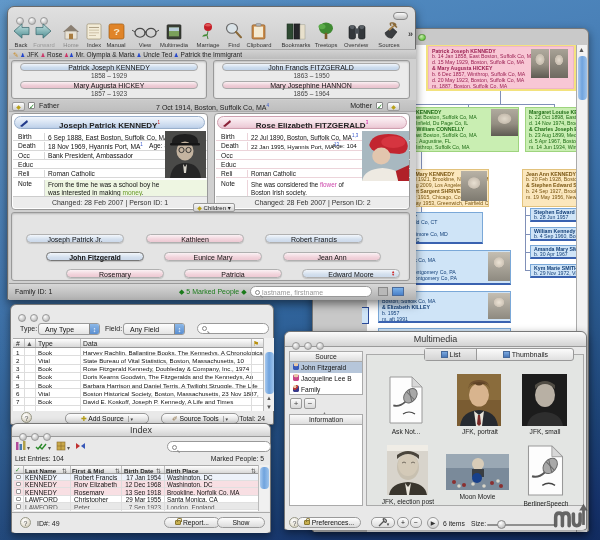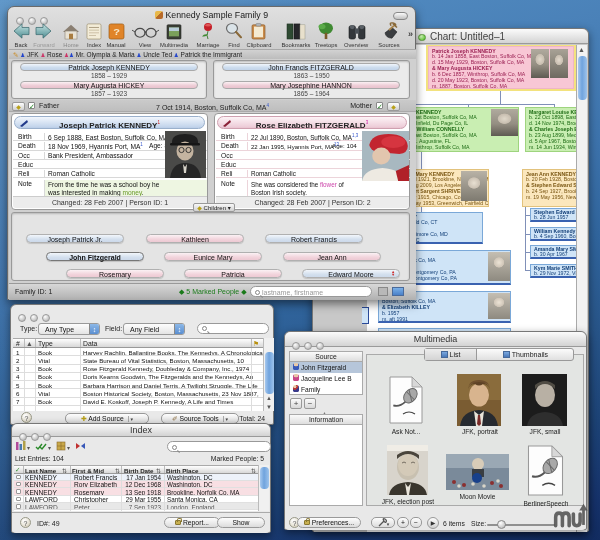--- a/index.html
+++ b/index.html
@@ -63,21 +63,20 @@
 .locki{display:inline-block;width:6px;height:5px;background:#c8b050;border:1px solid #8a7830;border-radius:1px;position:relative;vertical-align:0;}
 .locki:before{content:"";position:absolute;left:1px;top:-3px;width:2.5px;height:3px;border:1px solid #8a7830;border-bottom:none;border-radius:2px 2px 0 0;}
 .tabgrid{display:inline-block;width:7px;height:7px;background:linear-gradient(#7aa8e0,#4a78b8);border:1px solid #46699a;vertical-align:-1px;}
 
 
 </style>
 </head>
 <body>
 
 <div class="awin" id="chartwin" style="left:312px;top:28px;width:277px;height:504px;background:#c9c9c9;">
-  <div class="atitle" style="height:15px;line-height:15px;font-size:10px;color:#444;text-align:left;padding-left:117px;">Chart: Untitled–1</div>
   <div class="abs" style="left:105px;top:4.5px;width:7.5px;height:7.5px;border-radius:50%;background:radial-gradient(circle at 35% 30%,#d8f8c0,#7ed758 60%,#3f9e2a);border:1px solid #5a9a3a;"></div>
 
   <div class="abs" style="left:1px;top:16px;width:264px;height:487px;background:#c8c8c8;overflow:hidden;">
     <div class="abs" style="left:53px;top:0;width:211px;height:487px;background:#fff;"></div>
 
     <div class="abs" style="left:186px;top:44px;width:1px;height:15px;background:#8090b8;"></div>
     <div class="abs" style="left:37px;top:59px;width:203px;height:1px;background:#8090b8;"></div>
     <div class="abs" style="left:37px;top:59px;width:1px;height:65px;background:#8090b8;"></div>
     <div class="abs" style="left:154px;top:59px;width:1px;height:3px;background:#8090b8;"></div>
     <div class="abs" style="left:240px;top:59px;width:1px;height:3px;background:#8090b8;"></div>
@@ -189,21 +188,20 @@
     <div class="sb-thumb abs" style="left:1px;top:11px;width:9px;height:44px;"></div>
     <div class="abs" style="left:1px;top:1px;font-size:7px;color:#555;">▲</div>
     <div class="abs" style="left:1px;bottom:14px;font-size:7px;color:#555;">▲</div>
     <div class="abs" style="left:1px;bottom:3px;font-size:7px;color:#555;">▼</div>
   </div>
 </div>
 
 <div class="abs" id="mainwin" style="left:7px;top:6px;width:409px;height:294px;border-radius:7px 7px 0 0;background:linear-gradient(#e0e0e0,#c6c6c6 20%,#bdbdbd);border:1px solid #6a6a6a;box-shadow:0 4px 10px rgba(0,0,0,.5);">
 
   <div class="lights" style="top:4px;left:8px;"><i></i><i></i><i></i></div>
-  <div class="abs" style="left:0;right:0;top:3px;text-align:center;font-size:8.8px;color:#1a1a1a;"><span style="display:inline-block;width:8px;height:8px;background:linear-gradient(135deg,#e8b84a 50%,#b86a28 50%);border-radius:2px;vertical-align:-1px;"></span> Kennedy Sample Family 9</div>
   <div class="abs" style="right:7px;top:5px;width:15px;height:8px;border-radius:4px;background:linear-gradient(#fafafa,#c0c0c0);border:1px solid #888;"></div>
 
   <svg class="abs" style="left:0;top:13px;" width="407" height="29" viewBox="0 0 407 29">
     <defs>
       <linearGradient id="teal" x1="0" y1="0" x2="0" y2="1">
           <stop offset="0" stop-color="#c6e3e2"></stop>
           <stop offset="1" stop-color="#4e8d92"></stop>
         </linearGradient>
     </defs>
     <g transform="scale(1,0.89) translate(0,-3.6)">

